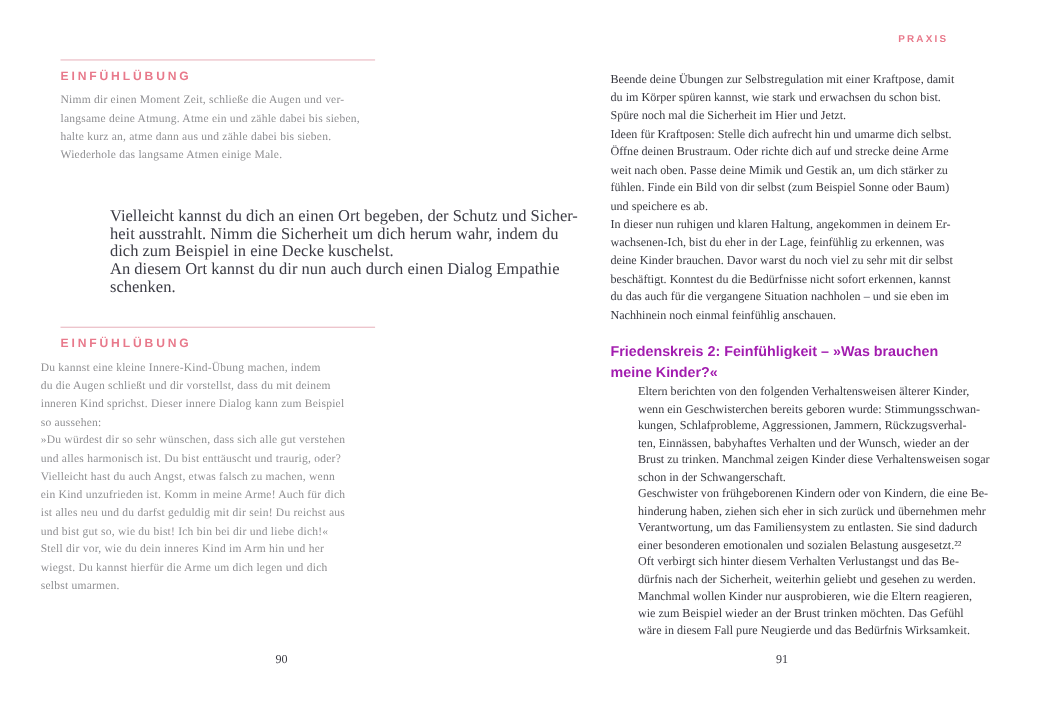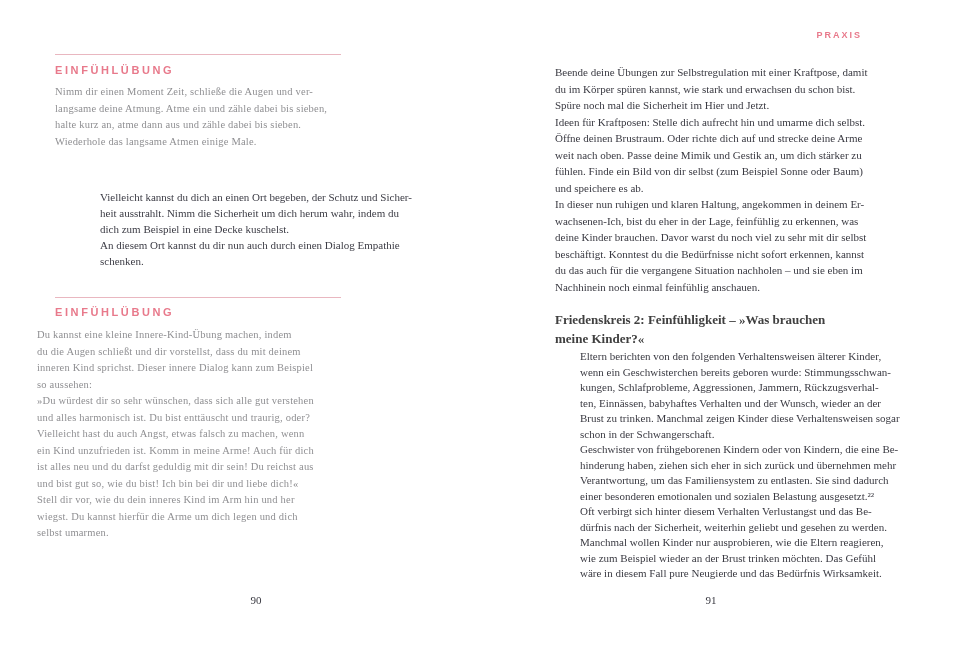--- a/index.html
+++ b/index.html
@@ -50,21 +50,21 @@
   }
   .sans-body-1 { left: 55px; top: 84px; }
   .sans-body-2 { left: 37px; top: 327px; }
 
   
   .inset-para {
     position: absolute;
     left: 100px;
     top: 189px;
     font-family: "Liberation Serif", serif;
-    font-size: 11px;
+    font-size: 15px;
     line-height: 16px;
     color: #3c3c45;
     white-space: pre;
   }
 
   
   .running-header {
     position: absolute;
     left: 772px;
     top: 30px;
@@ -88,25 +88,25 @@
   }
   .intro-para { left: 555px; top: 64px;  line-height: 16.5px; }
   .body-para  { left: 580px; top: 349px; line-height: 15.5px; }
 
   
   .sub-heading {
     position: absolute;
     left: 555px;
     top: 310px;
     margin: 0;
-    font-family: Liberation Serif, serif;
+    font-family: Liberation Sans, sans-serif;
     font-size: 13px;
     font-weight: 600;
     line-height: 19px;
-    color: #404040;
+    color: #a21caf;
     white-space: pre;
   }
 
   
   .pagenum {
     position: absolute;
     top: 594px;
     width: 60px;
     text-align: center;
     font-family: "Liberation Serif", serif;

